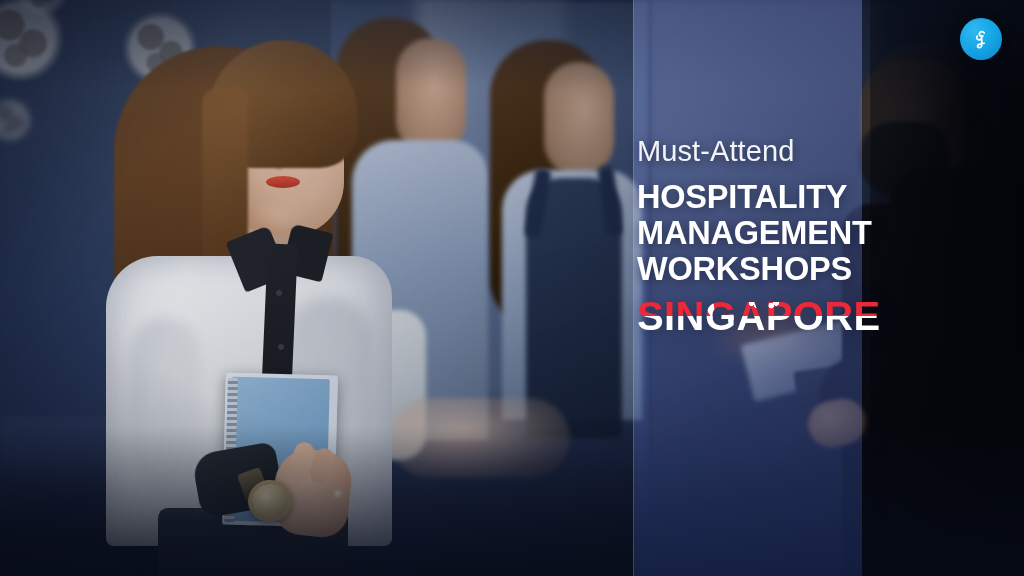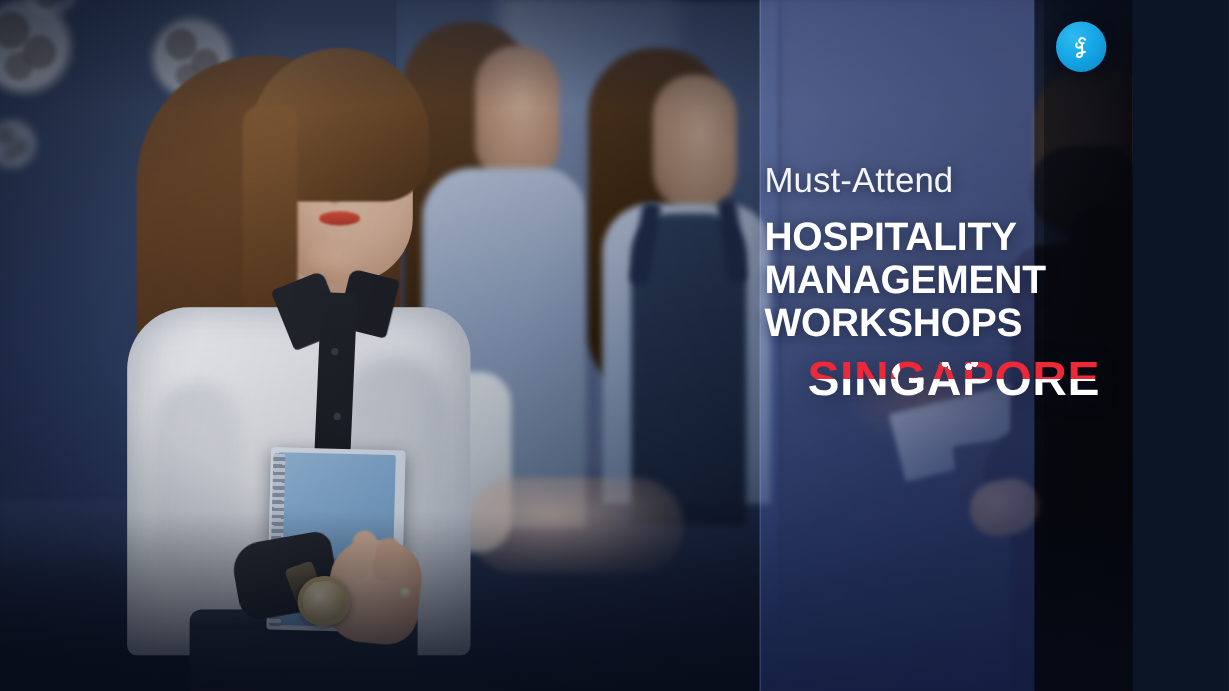--- a/index.html
+++ b/index.html
@@ -5,21 +5,21 @@
   * { margin:0; padding:0; box-sizing:border-box; }
   html, body {
     width:1024px; height:576px;
     background:#0b1526;
     font-family:"Liberation Sans", sans-serif;
     overflow:hidden;
   }
 
   #stage {
     position:relative;
-    width:944px; height:576px;
+    width:1024px; height:576px;
     overflow:hidden;
     background:#16243d;
   }
 
   
   .scene { position:absolute; inset:0; }
 
   
   .wall-left {
     position:absolute; left:0; top:0; width:420px; height:576px;
@@ -388,21 +388,21 @@
     text-shadow:0 2px 12px rgba(6,12,30,.5);
   }
   .headline .hl-line{ display:block; white-space:nowrap; }
   .connector{
     margin-top:7px;
     font-size:28px; font-weight:700; color:#ffffff;
     line-height:1; text-shadow:0 2px 10px rgba(6,12,30,.5);
   }
 
   
-  .country-wrap{ margin-top:9px; position:relative; display:inline-block;margin-left:36px; }
+  .country-wrap{ margin-top:9px; position:relative; display:inline-block; }
   .country{
     position:relative;
     font-size:40px; font-weight:700; letter-spacing:.4px;
     text-transform:uppercase; line-height:1;
     color:transparent;
     background-image:
       
       radial-gradient(circle at 47% 17%, #ffffff 0 2.2%, rgba(255,255,255,0) 2.4%),
       radial-gradient(circle at 52% 12%, #ffffff 0 2.0%, rgba(255,255,255,0) 2.2%),
       radial-gradient(circle at 57% 17%, #ffffff 0 2.0%, rgba(255,255,255,0) 2.2%),

